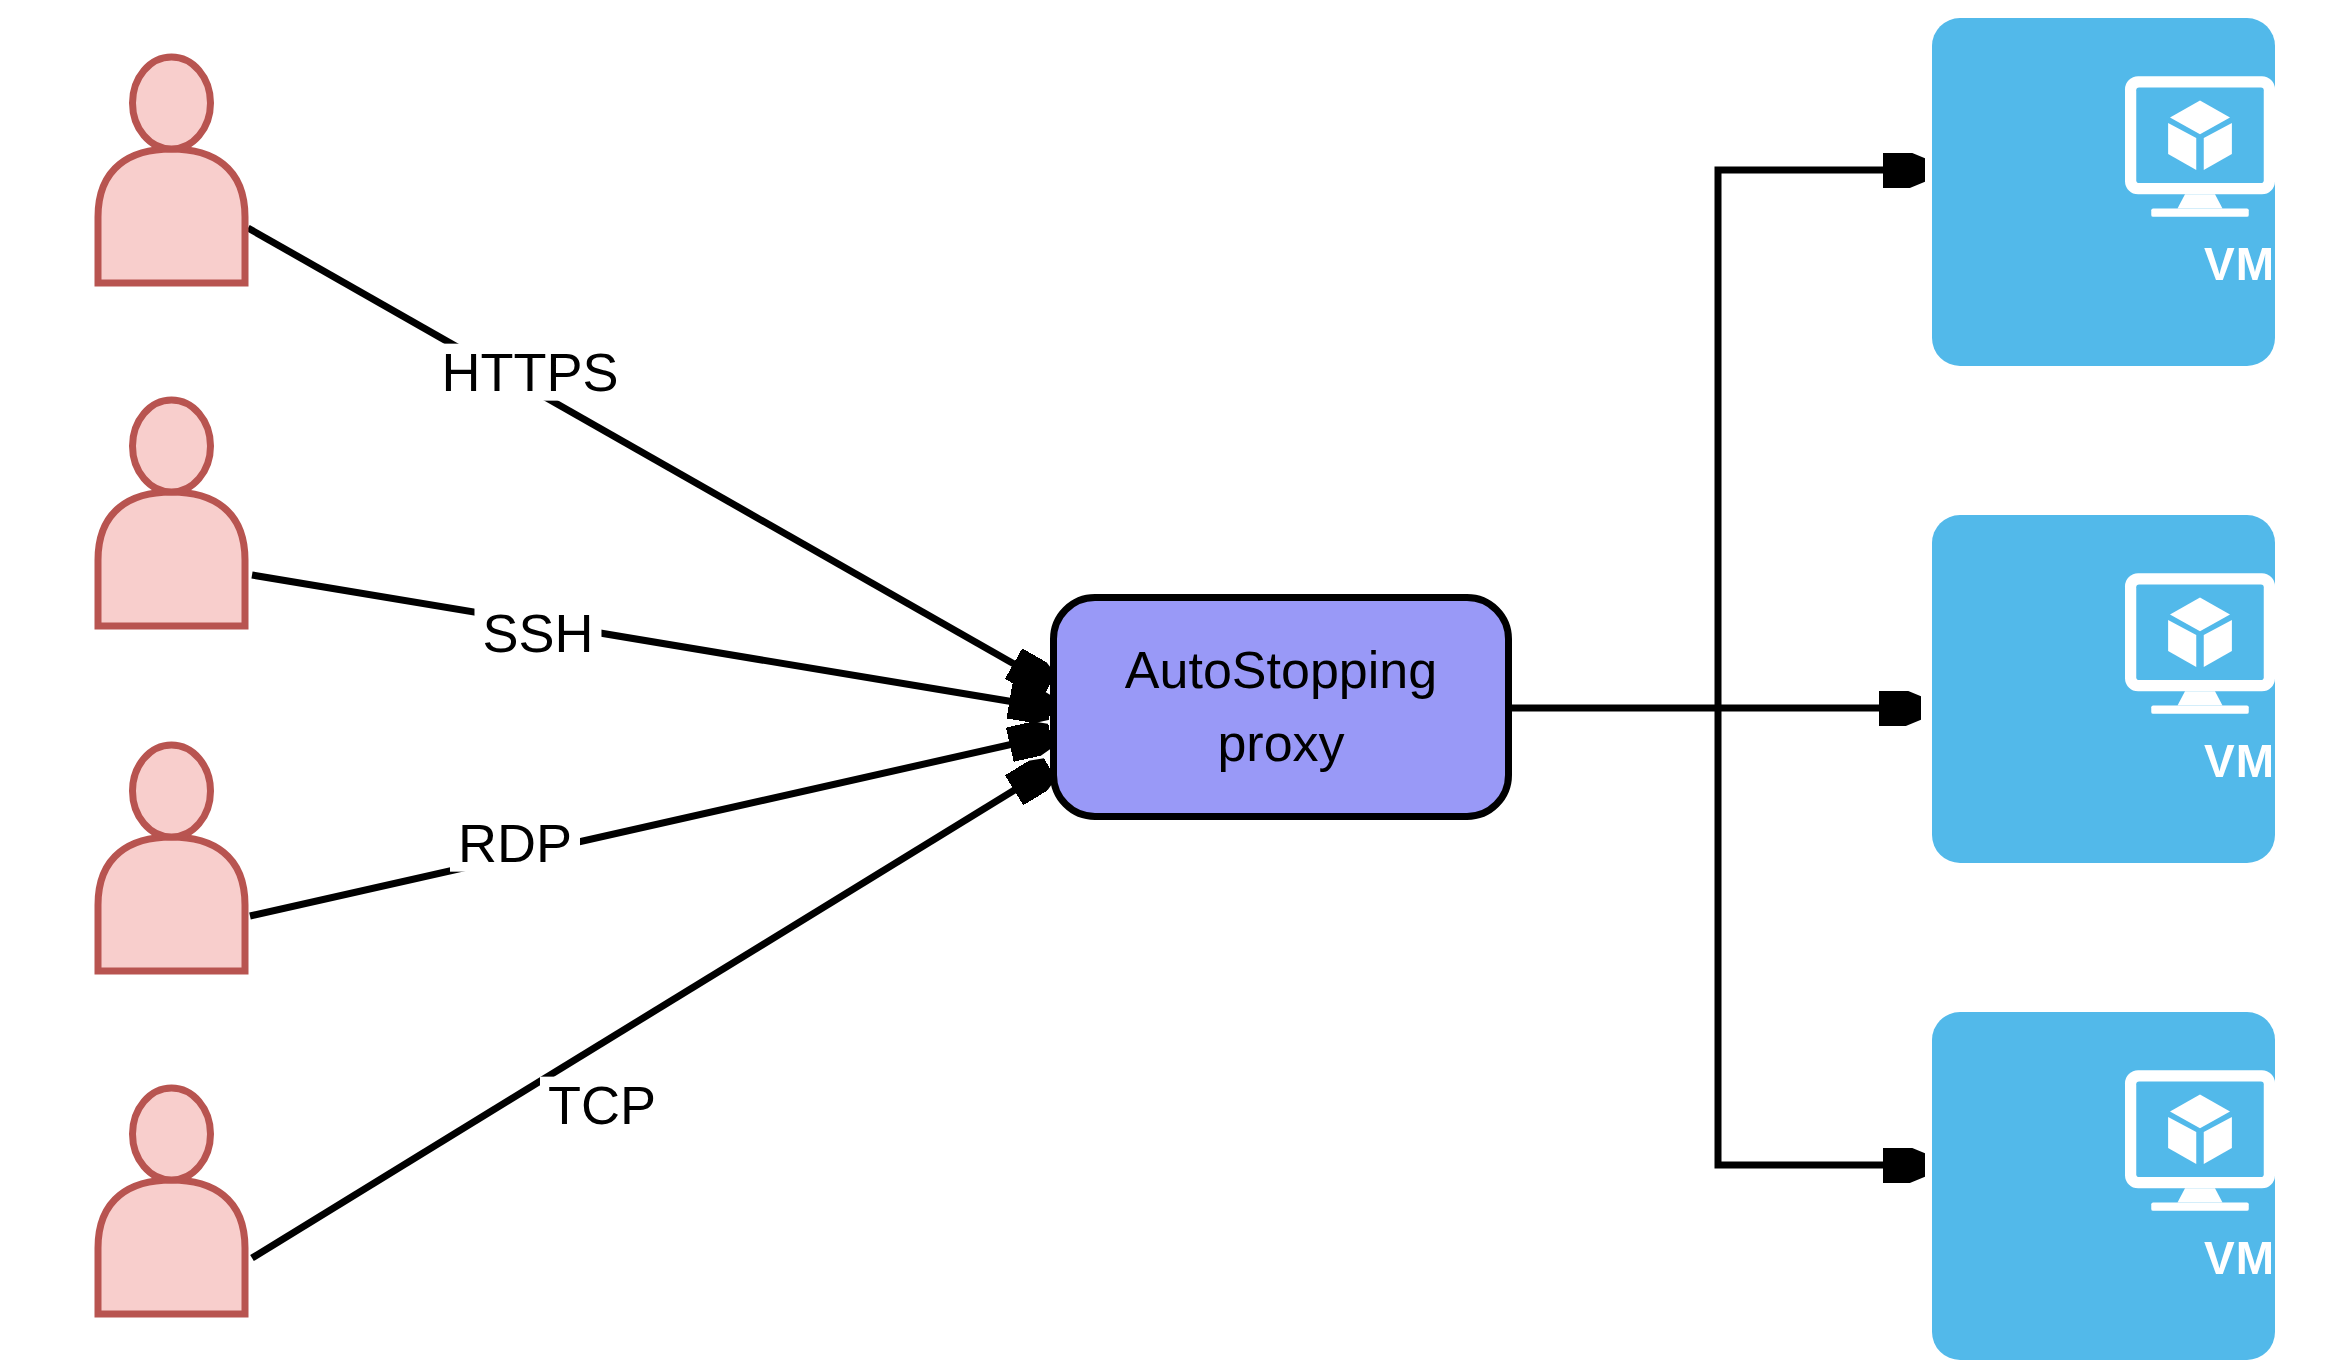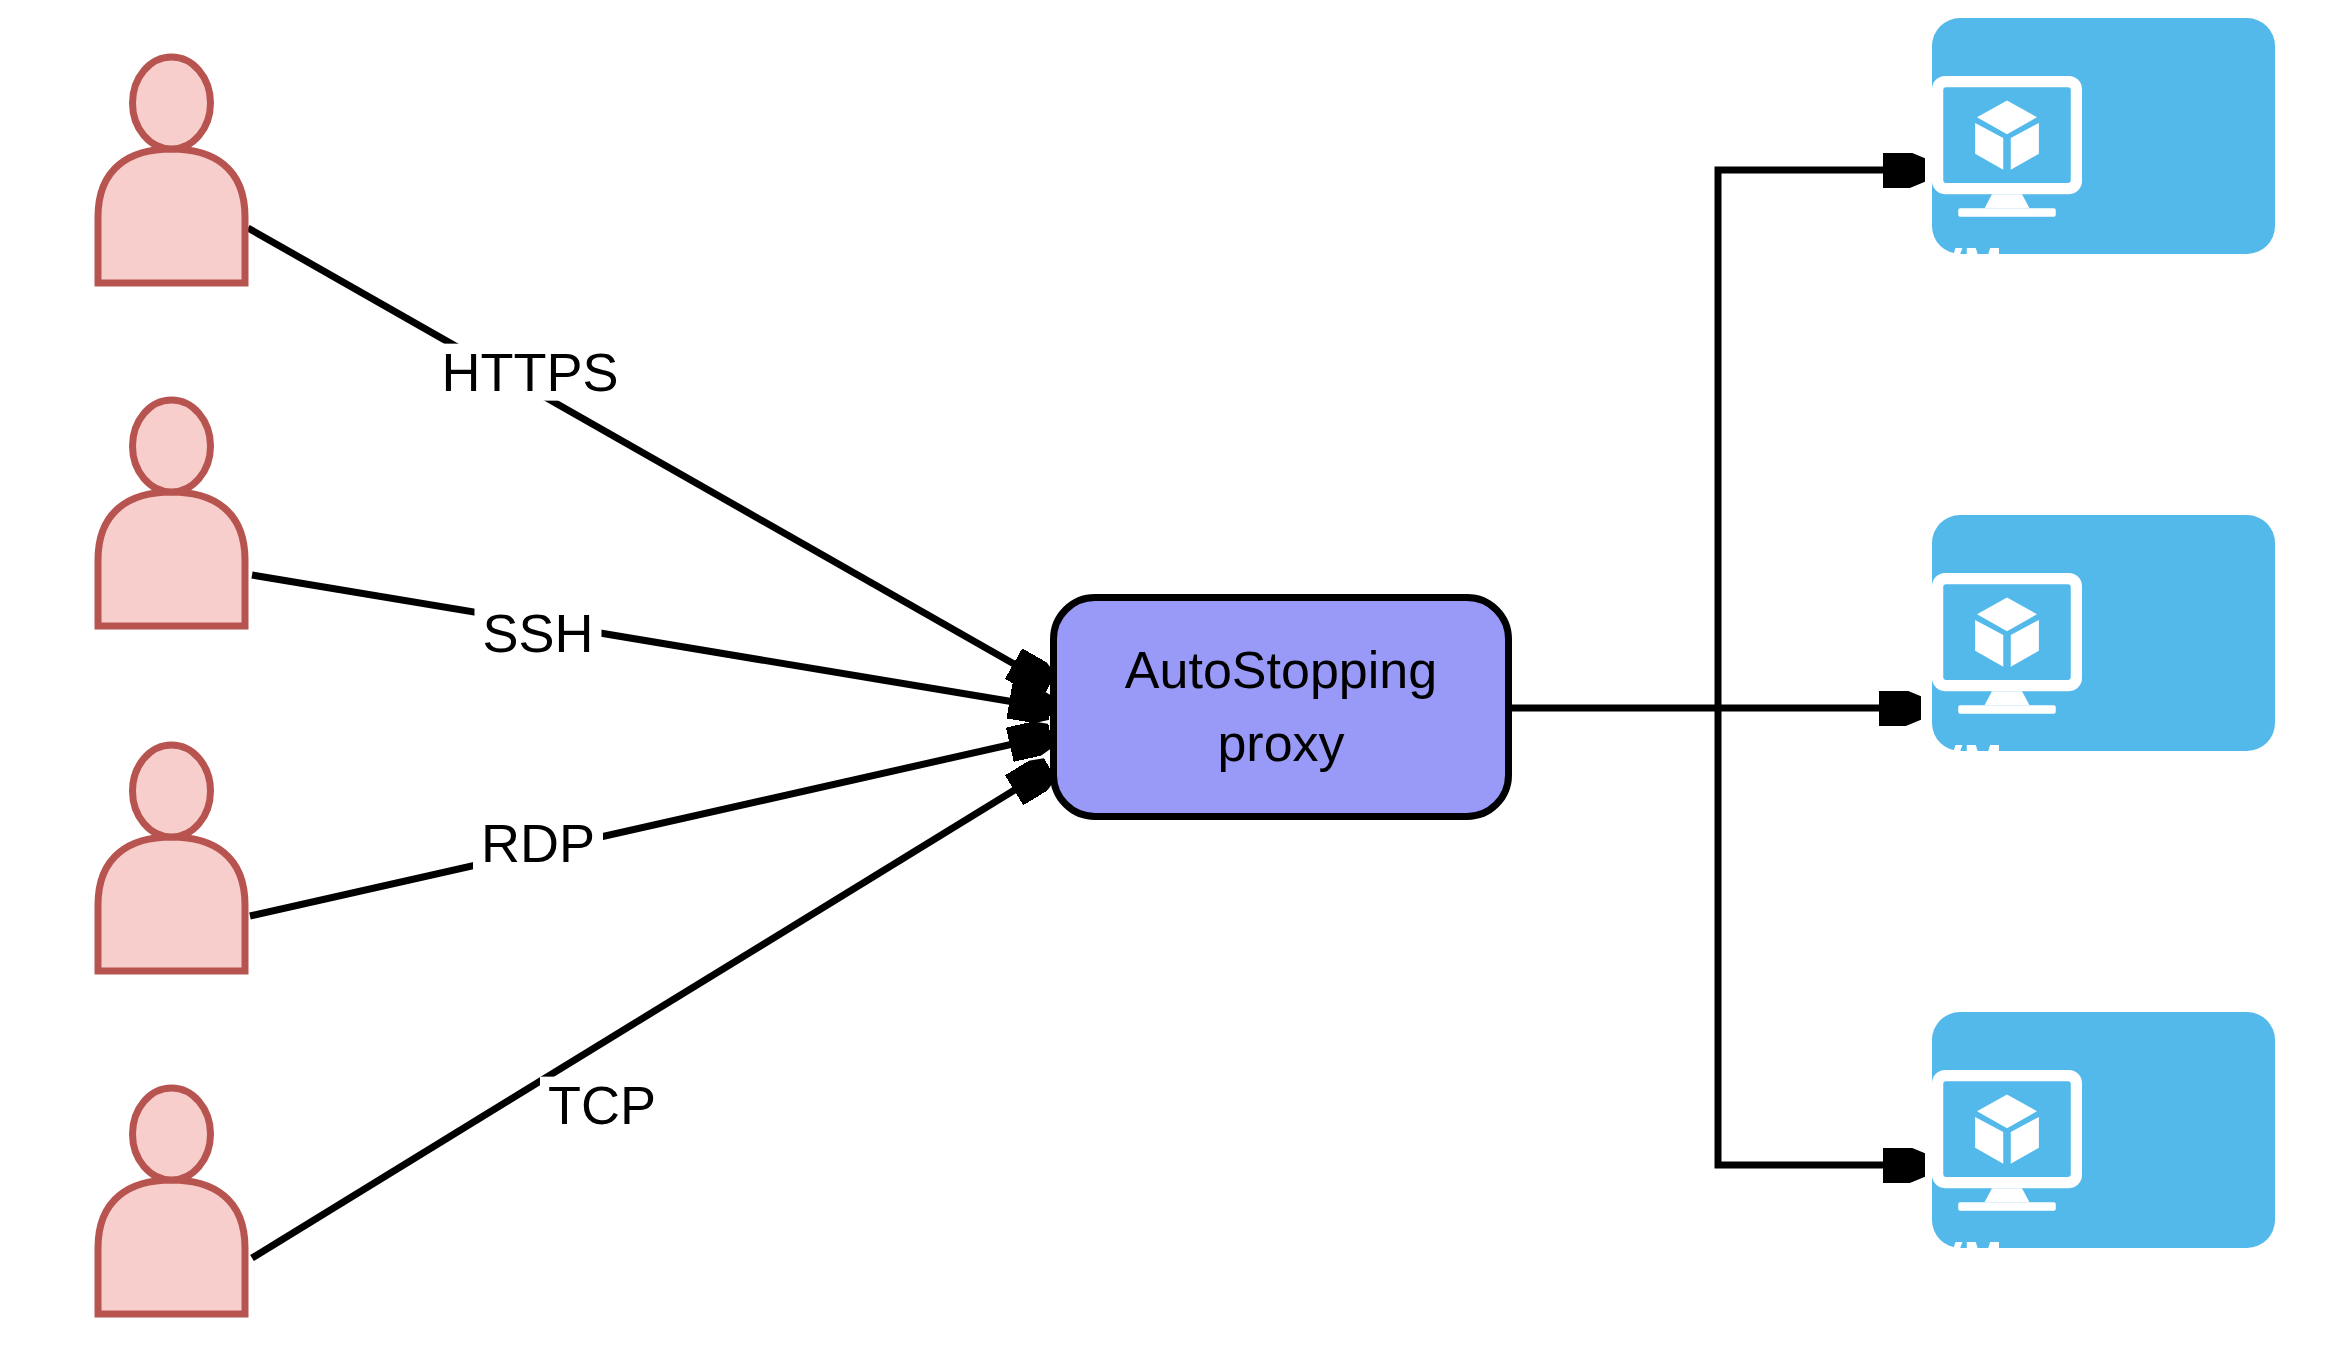--- a/index.html
+++ b/index.html
@@ -48,46 +48,46 @@
     display:flex;flex-direction:column;
     justify-content:center;
     color:#000;
     font-size:52px;
     line-height:1.4;
     text-align:center;
   }
   
   .vm{
     position:absolute;
-    width:343px;height:236px;
+    width:343px;height:348px;
     background:var(--vm-fill,#52B9EA);
     border-radius:28px;
     display:flex;flex-direction:column;
-    align-items:flex-start;
+    align-items:flex-end;
     box-sizing:border-box;
     padding-top:58px;
   }
   .vm-icon{width:150px;height:141px;overflow:visible;}
   .vm-label{
     margin-top:20px;
     color:var(--vm-icon,#fff);
     font-size:46px;
     font-weight:bold;
     letter-spacing:1px;
   }
   .vm1{left:1932px;top:18px;}
   .vm2{left:1932px;top:515px;}
   .vm3{left:1932px;top:1012px;}
   .u1{left:93px;top:55px;}
   .u2{left:93px;top:398px;}
   .u3{left:93px;top:743px;}
   .u4{left:93px;top:1086px;}
   .lbl-https{left:530px;top:372px;}
   .lbl-ssh{left:538px;top:633px;}
-  .lbl-rdp{left:538px;top:843px;}
+  .lbl-rdp{left:515px;top:843px;}
   .lbl-tcp{left:602px;top:1105px;}
 </style>
 </head>
 <body>
 
 <div id="canvas">
 
   <svg class="connectors" width="2350" height="1368" viewBox="0 0 2350 1368">
     <defs>
       <marker id="arrow" viewBox="0 0 12 10" refX="10" refY="5" markerWidth="6" markerHeight="5" orient="auto" markerUnits="strokeWidth">

